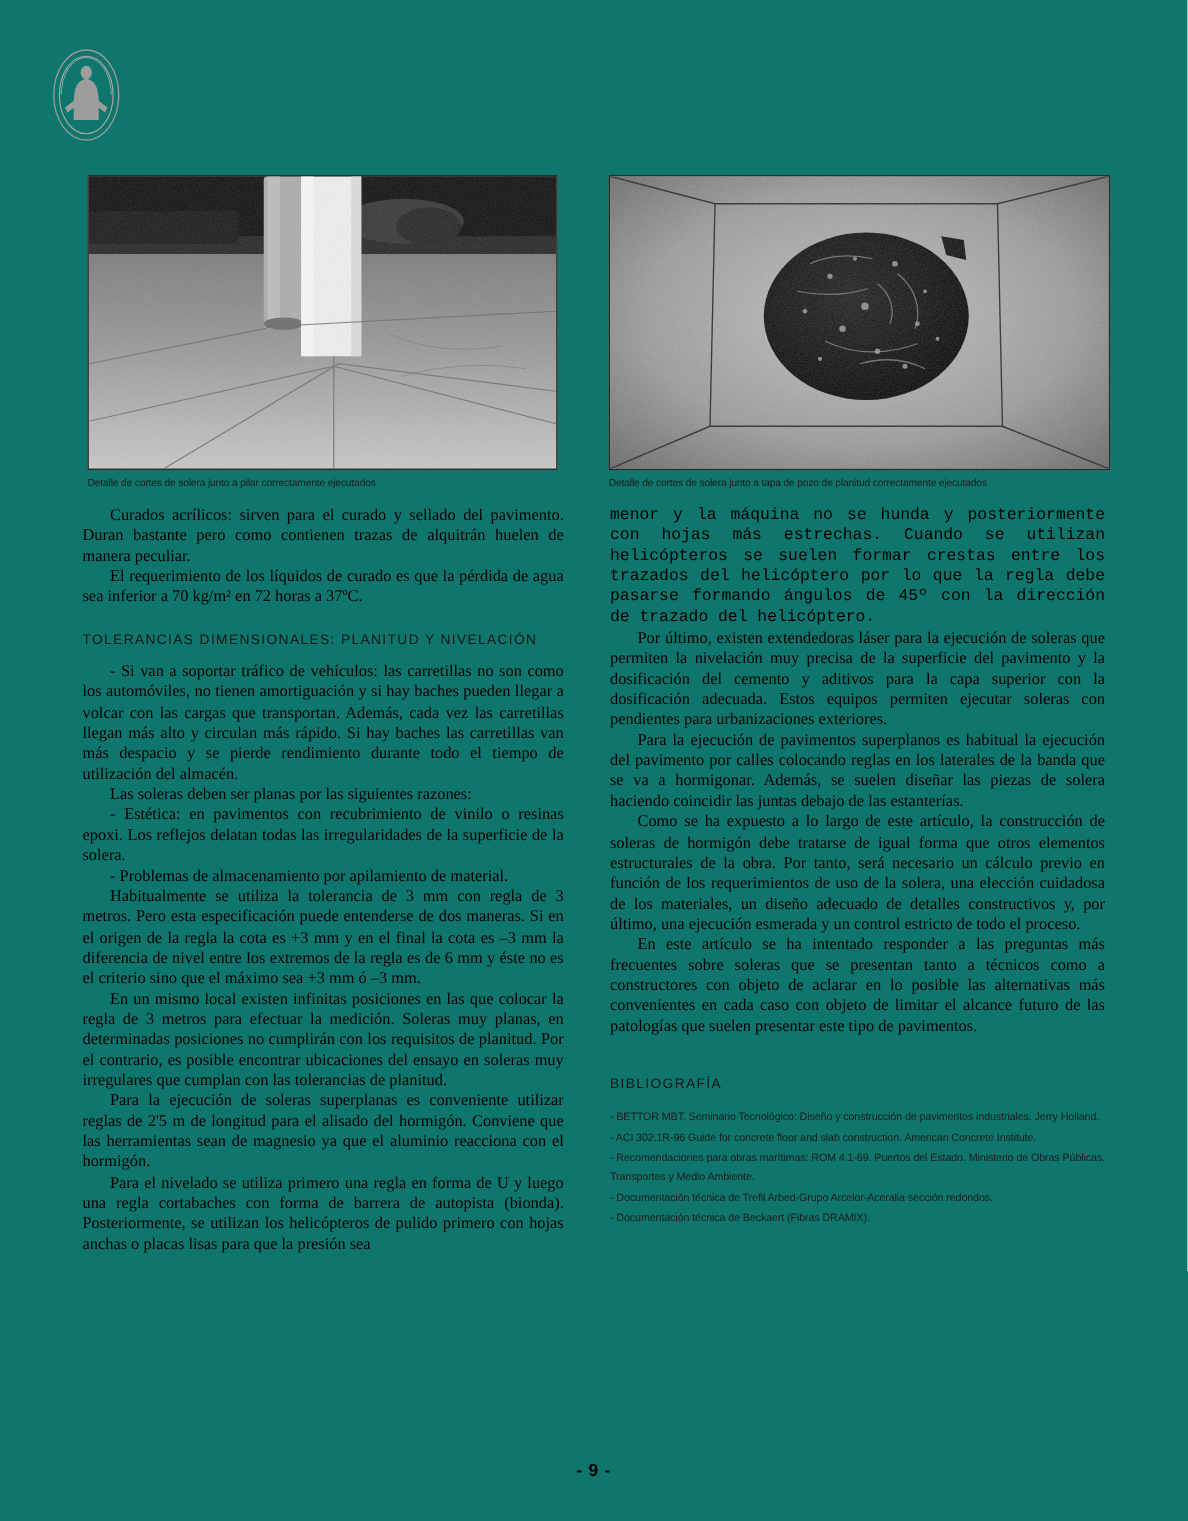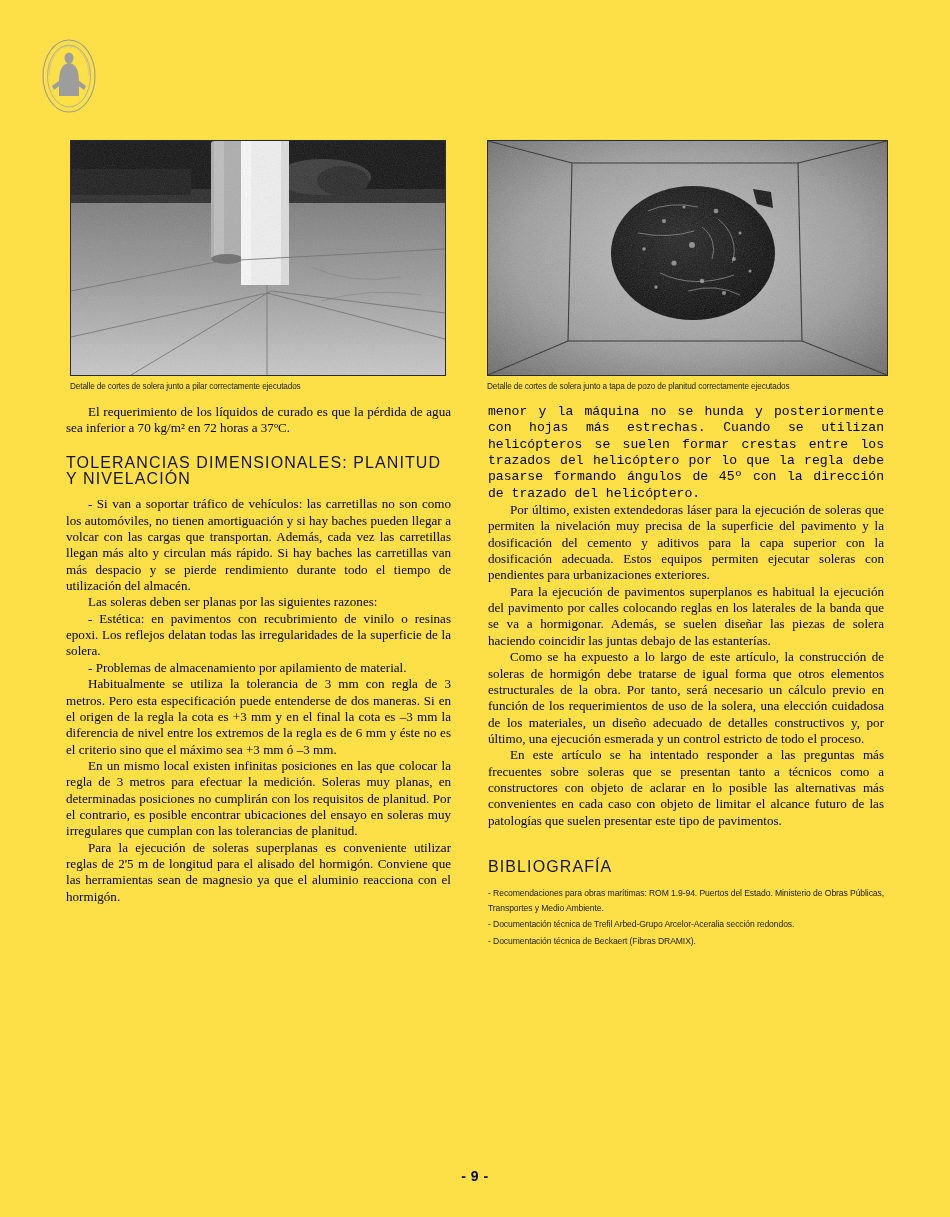--- a/index.html
+++ b/index.html
@@ -14,21 +14,21 @@
     position: relative;
     font-family: "Liberation Serif", "DejaVu Serif", serif;
     color: #000000;
     overflow: hidden;
   }
 
   .page {
     position: absolute;
     left: 0; top: 0;
     width: 950px; height: 1217px;
-    background: #fde047;
+    background: #0f766e;
   }
 
   
   .logo {
     position: absolute;
     left: 38px;
     top: 34px;
     width: 62px;
     height: 84px;
   }
@@ -73,21 +73,21 @@
 
   .col p {
     margin: 0;
     text-indent: 22px;
   }
   .col p.noindent { text-indent: 0; font-family: Liberation Mono, monospace; }
 
   h2.section {
     font-family: "Liberation Sans", "DejaVu Sans", sans-serif;
     font-weight: 400;
-    font-size: 16px;
+    font-size: 11px;
     letter-spacing: 1.1px;
     margin: 16px 0 9px 0;
     text-indent: 0;
     text-align: left;
     color: #151515;
   }
   h2.section.first { margin-top: 18px; }
 
   .biblio {
     margin-top: 30px;
@@ -239,45 +239,49 @@
         <circle cx="236" cy="152" r="2.0"></circle>
           <circle cx="262" cy="130" r="1.6"></circle>
       </g>
       <rect x="0" y="0" width="399" height="234" filter="url(#grainB)" opacity="0.6"></rect>
     </svg>
   </div>
 
   <div class="caption caption-right">Detalle de cortes de solera junto a tapa de pozo de planitud correctamente ejecutados</div>
 
   <div class="col col-left">
+    <p>Curados acrílicos: sirven para el curado y sellado del pavimento. Duran bastante pero como contienen trazas de alquitrán huelen de manera peculiar.</p>
     <p>El requerimiento de los líquidos de curado es que la pérdida de agua sea inferior a 70 kg/m² en 72 horas a 37ºC.</p>
 
     <h2 class="section first">TOLERANCIAS DIMENSIONALES: PLANITUD Y NIVELACIÓN</h2>
 
     <p>- Si van a soportar tráfico de vehículos: las carretillas no son como los automóviles, no tienen amortiguación y si hay baches pueden llegar a volcar con las cargas que transportan. Además, cada vez las carretillas llegan más alto y circulan más rápido. Si hay baches las carretillas van más despacio y se pierde rendimiento durante todo el tiempo de utilización del almacén.</p>
     <p>Las soleras deben ser planas por las siguientes razones:</p>
     <p>- Estética: en pavimentos con recubrimiento de vinilo o resinas epoxi. Los reflejos delatan todas las irregularidades de la superficie de la solera.</p>
     <p>- Problemas de almacenamiento por apilamiento de material.</p>
     <p>Habitualmente se utiliza la tolerancia de 3 mm con regla de 3 metros. Pero esta especificación puede entenderse de dos maneras. Si en el origen de la regla la cota es +3 mm y en el final la cota es –3 mm la diferencia de nivel entre los extremos de la regla es de 6 mm y éste no es el criterio sino que el máximo sea +3 mm ó –3 mm.</p>
     <p>En un mismo local existen infinitas posiciones en las que colocar la regla de 3 metros para efectuar la medición. Soleras muy planas, en determinadas posiciones no cumplirán con los requisitos de planitud. Por el contrario, es posible encontrar ubicaciones del ensayo en soleras muy irregulares que cumplan con las tolerancias de planitud.</p>
     <p>Para la ejecución de soleras superplanas es conveniente utilizar reglas de 2'5 m de longitud para el alisado del hormigón. Conviene que las herramientas sean de magnesio ya que el aluminio reacciona con el hormigón.</p>
+    <p>Para el nivelado se utiliza primero una regla en forma de U y luego una regla cortabaches con forma de barrera de autopista (bionda). Posteriormente, se utilizan los helicópteros de pulido primero con hojas anchas o placas lisas para que la presión sea</p>
   </div>
 
   <div class="col col-right">
     <p class="noindent">menor y la máquina no se hunda y posteriormente con hojas más estrechas. Cuando se utilizan helicópteros se suelen formar crestas entre los trazados del helicóptero por lo que la regla debe pasarse formando ángulos de 45º con la dirección de trazado del helicóptero.</p>
     <p>Por último, existen extendedoras láser para la ejecución de soleras que permiten la nivelación muy precisa de la superficie del pavimento y la dosificación del cemento y aditivos para la capa superior con la dosificación adecuada. Estos equipos permiten ejecutar soleras con pendientes para urbanizaciones exteriores.</p>
     <p>Para la ejecución de pavimentos superplanos es habitual la ejecución del pavimento por calles colocando reglas en los laterales de la banda que se va a hormigonar. Además, se suelen diseñar las piezas de solera haciendo coincidir las juntas debajo de las estanterías.</p>
 
 
     <p>Como se ha expuesto a lo largo de este artículo, la construcción de soleras de hormigón debe tratarse de igual forma que otros elementos estructurales de la obra. Por tanto, será necesario un cálculo previo en función de los requerimientos de uso de la solera, una elección cuidadosa de los materiales, un diseño adecuado de detalles constructivos y, por último, una ejecución esmerada y un control estricto de todo el proceso.</p>
     <p>En este artículo se ha intentado responder a las preguntas más frecuentes sobre soleras que se presentan tanto a técnicos como a constructores con objeto de aclarar en lo posible las alternativas más convenientes en cada caso con objeto de limitar el alcance futuro de las patologías que suelen presentar este tipo de pavimentos.</p>
 
     <div class="biblio">
       <h2 class="section">BIBLIOGRAFÍA</h2>
-      <p>- Recomendaciones para obras marítimas: ROM 1.9-94. Puertos del Estado. Ministerio de Obras Públicas, Transportes y Medio Ambiente.</p>
+      <p>- BETTOR MBT. Seminario Tecnológico: Diseño y construcción de pavimentos industriales. Jerry Holland.</p>
+      <p>- ACI 302.1R-96 Guide for concrete floor and slab construction. American Concrete Institute.</p>
+      <p>- Recomendaciones para obras marítimas: ROM 4.1-69. Puertos del Estado. Ministerio de Obras Públicas, Transportes y Medio Ambiente.</p>
       <p>- Documentación técnica de Trefil Arbed-Grupo Arcelor-Aceralia sección redondos.</p>
       <p>- Documentación técnica de Beckaert (Fibras DRAMIX).</p>
     </div>
   </div>
 
   <div class="pagenum">- 9 -</div>
 
 </div>
 
 </body></html>

